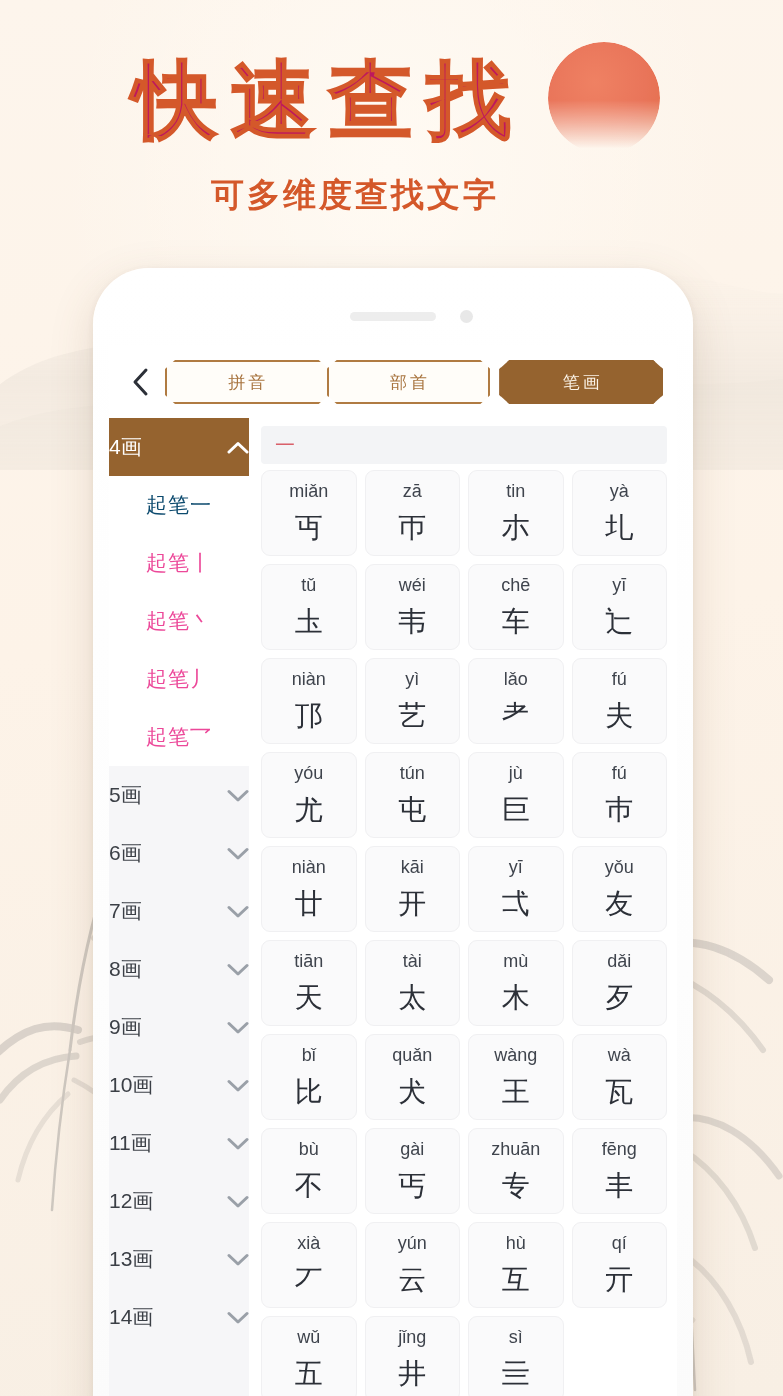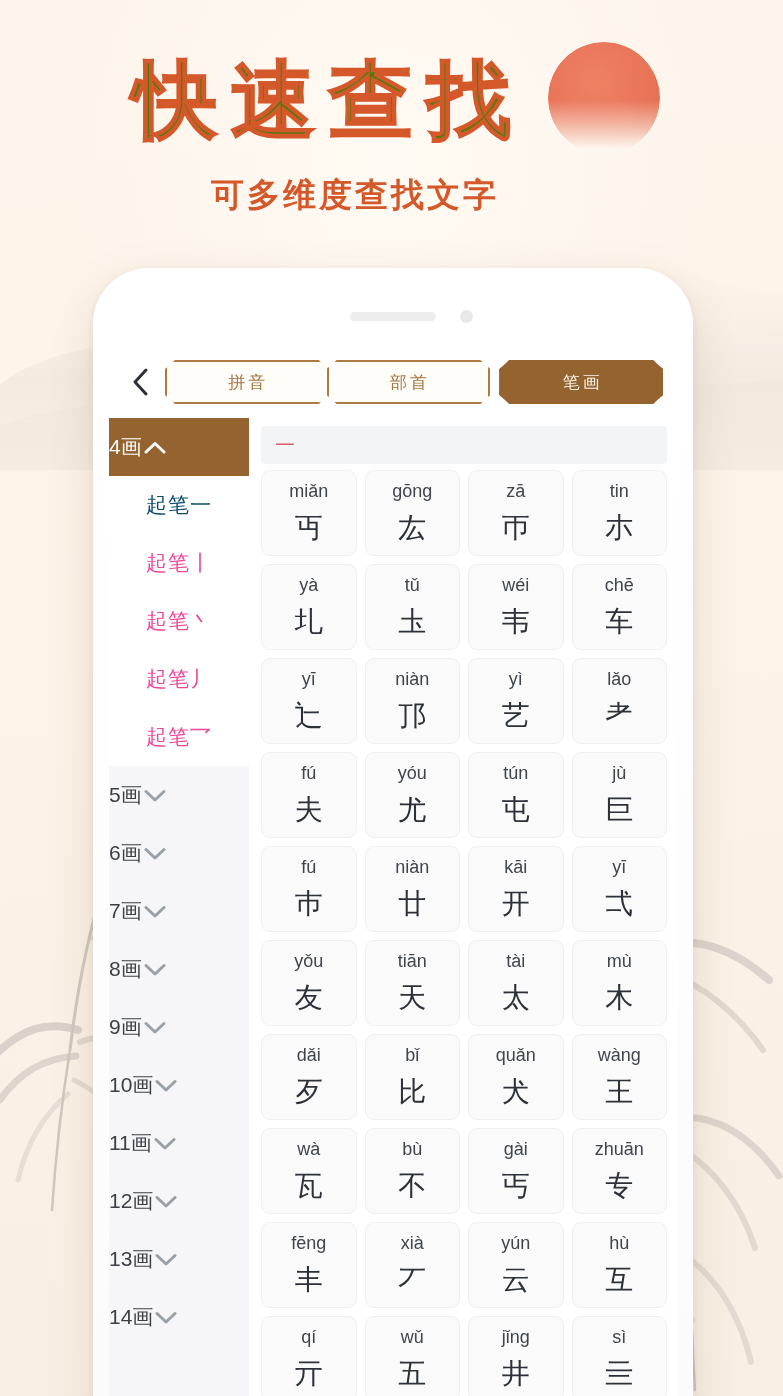--- a/index.html
+++ b/index.html
@@ -57,21 +57,21 @@
   .headline {
     position: absolute;
     left: 0; top: 58px;
     width: 644px;
     text-align: center;
     font-size: 84px;
     line-height: 1;
     font-weight: 700;
     letter-spacing: 14px;
     text-indent: 14px;
-    color: #4d7c0f;
+    color: #be185d;
     font-family: "DejaVu Sans", "Liberation Sans", sans-serif;
     -webkit-text-stroke: 2px #d4582a;
   }
   .subhead {
     position: absolute;
     left: 0; top: 178px;
     width: 707px;
     text-align: center;
     font-size: 33px;
     line-height: 1;
@@ -183,21 +183,21 @@
     width: 140px;
     flex: none;
     background: #f6f6f8;
     overflow: hidden;
     position: relative;
   }
   .stroke-group-head {
     height: 58px;
     display: flex;
     align-items: center;
-    justify-content: flex-start;
+    justify-content: space-between;
     gap: 2px;
     font-size: 21px;
     color: #3b3f46;
     cursor: pointer;
     background: #f6f6f8;
   }
   .stroke-group-head.active {
     background: #95632f;
     color: #ffffff;
   }
@@ -421,24 +421,20 @@
       <div class="grid-pane">
         <div class="section-head">
           <span>一</span>
         </div>
         <div class="char-grid" id="char-grid">
             <div class="char-cell">
               <div class="pinyin">miǎn</div>
               <div class="hanzi">丏</div>
             </div>
             <div class="char-cell">
-              <div class="pinyin">gōng</div>
-              <div class="hanzi">厷</div>
-            </div>
-            <div class="char-cell">
               <div class="pinyin">zā</div>
               <div class="hanzi">帀</div>
             </div>
             <div class="char-cell">
               <div class="pinyin">tin</div>
               <div class="hanzi">朩</div>
             </div>
             <div class="char-cell">
               <div class="pinyin">yà</div>
               <div class="hanzi">圠</div>

